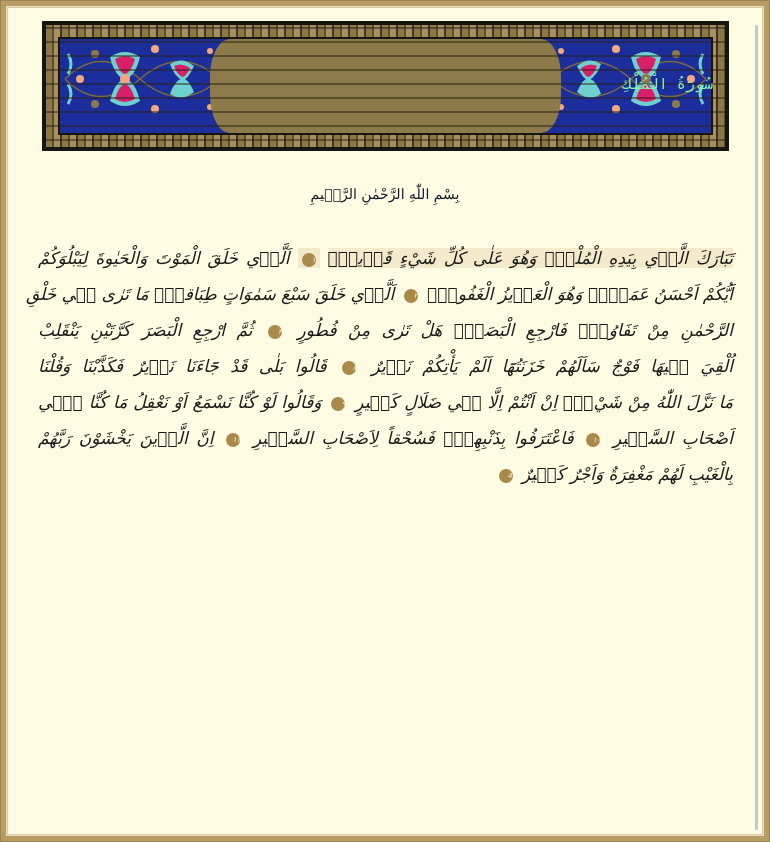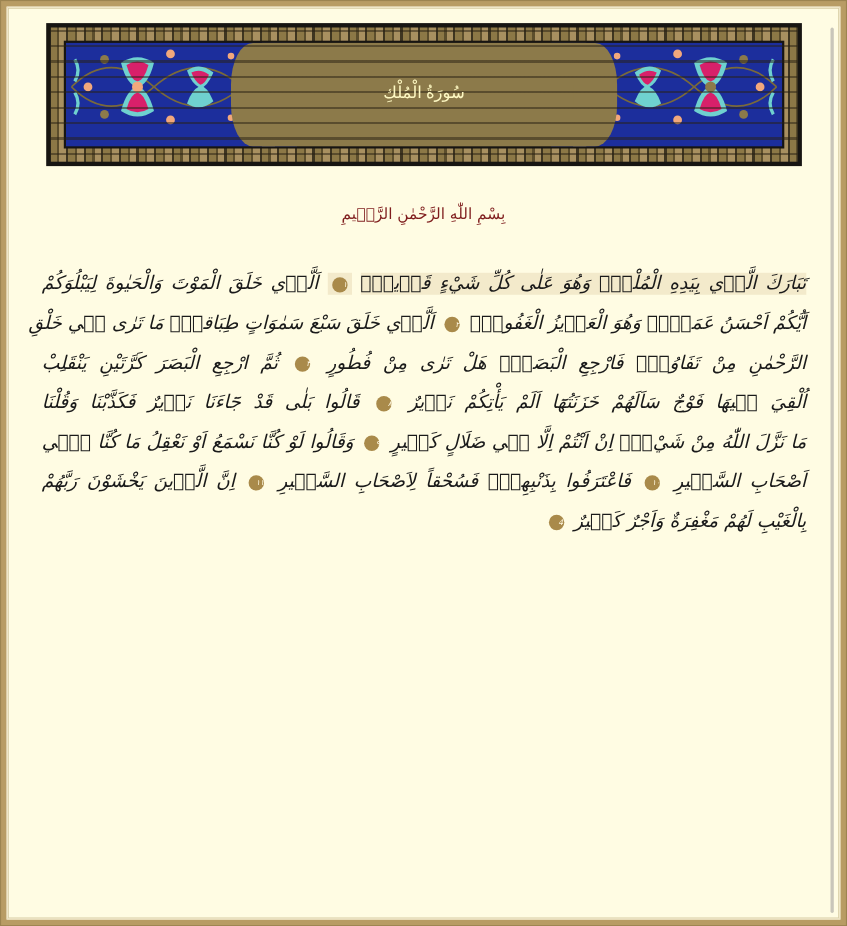--- a/index.html
+++ b/index.html
@@ -59,32 +59,32 @@
     background: #8C7A4A;
   }
   .center-field::before, .center-field::after {
     content: ""; position: absolute; top: 0; bottom: 0; width: 40px;
     background: #8C7A4A;
   }
   .center-field::before { left: -28px; border-radius: 50% 0 0 50% / 40% 0 0 40%; }
   .center-field::after { right: -28px; border-radius: 0 50% 50% 0 / 0 40% 40% 0; }
   .surah-title {
     position: absolute; left: 0; right: 0; top: 38px;
-    text-align: center; color: #fef9c3;
-    font-family: Liberation Serif, serif; font-size: 15px;
+    text-align: right; color: #86efac;
+    font-family: Liberation Mono, monospace; font-size: 15px;
     direction: rtl;
     z-index: 2;
   }
   
   .panel svg { position: absolute; left: 0; top: 0; }
 
   .basmala {
     position: absolute; left: 0; right: 0; top: 186px;
     text-align: center; direction: rtl;
-    font-family: "DejaVu Serif", serif; font-size: 14px; color: #7f1d1d;
+    font-family: "DejaVu Serif", serif; font-size: 14px; color: #0f172a;
   }
   .verses {
     position: absolute; left: 38px; top: 240px; width: 695px;
     direction: rtl;
   }
   .line {
     position: relative;
     height: 36px; line-height: 36px;
     font-family: "DejaVu Serif", serif; font-size: 17px;
     color: #1a1a1a;

